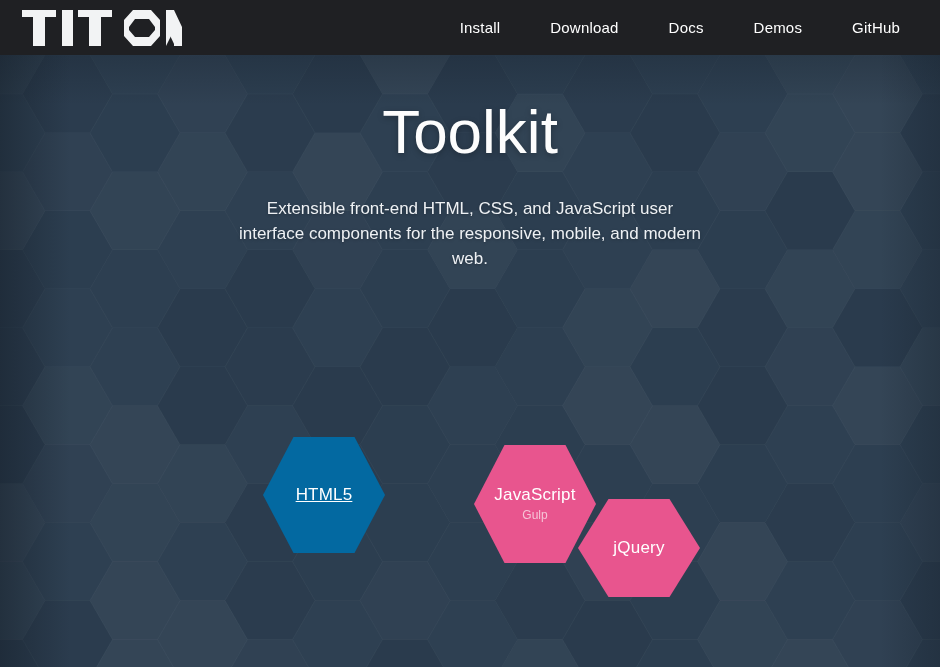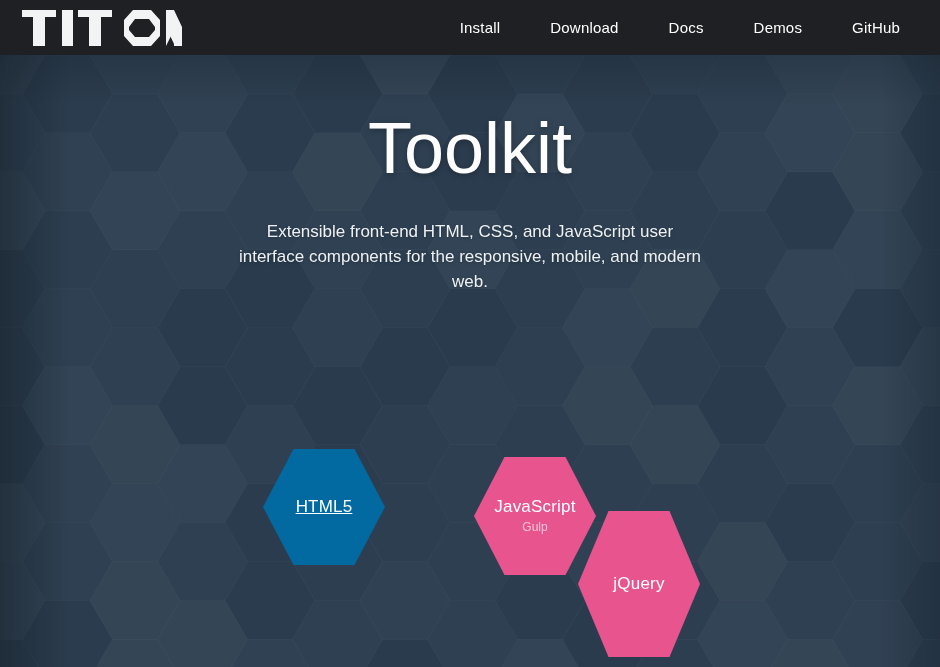--- a/index.html
+++ b/index.html
@@ -83,22 +83,22 @@
 
   .hero-inner {
     position: relative;
     z-index: 5;
     width: 100%;
     height: 100%;
     text-align: center;
   }
 
   .hero-title {
-    margin-top: 56px;
-    font-size: 72px;
+    margin-top: 44px;
+    font-size: 62px;
     font-weight: normal;
     color: #fdfdfd;
     letter-spacing: 0px;
     line-height: 1.05;
     text-shadow: 0 2px 6px rgba(0,0,0,0.25);
   }
 
   .hero-desc {
     margin: 32px auto 0;
     width: 468px;
@@ -386,21 +386,21 @@
           <span class="t-name">HTML5</span>
 
         </div>
 
 
         <div class="tech-hex" style="left: 474px; top: 16px; width: 122px; height: 118px; background: rgb(232, 85, 142);">
           <span class="t-name">JavaScript</span>
           <span class="t-sub">Gulp</span>
         </div>
 
-        <div class="tech-hex" style="left: 578px; top: 70px; width: 122px; height: 146px; background: rgb(232, 85, 142);">
+        <div class="tech-hex" style="left: 578px; top: 70px; width: 122px; height: 98px; background: rgb(232, 85, 142);">
           <span class="t-name">jQuery</span>
 
         </div>
 
       </div>
 
     </div>
   </section>
 
 </div>

